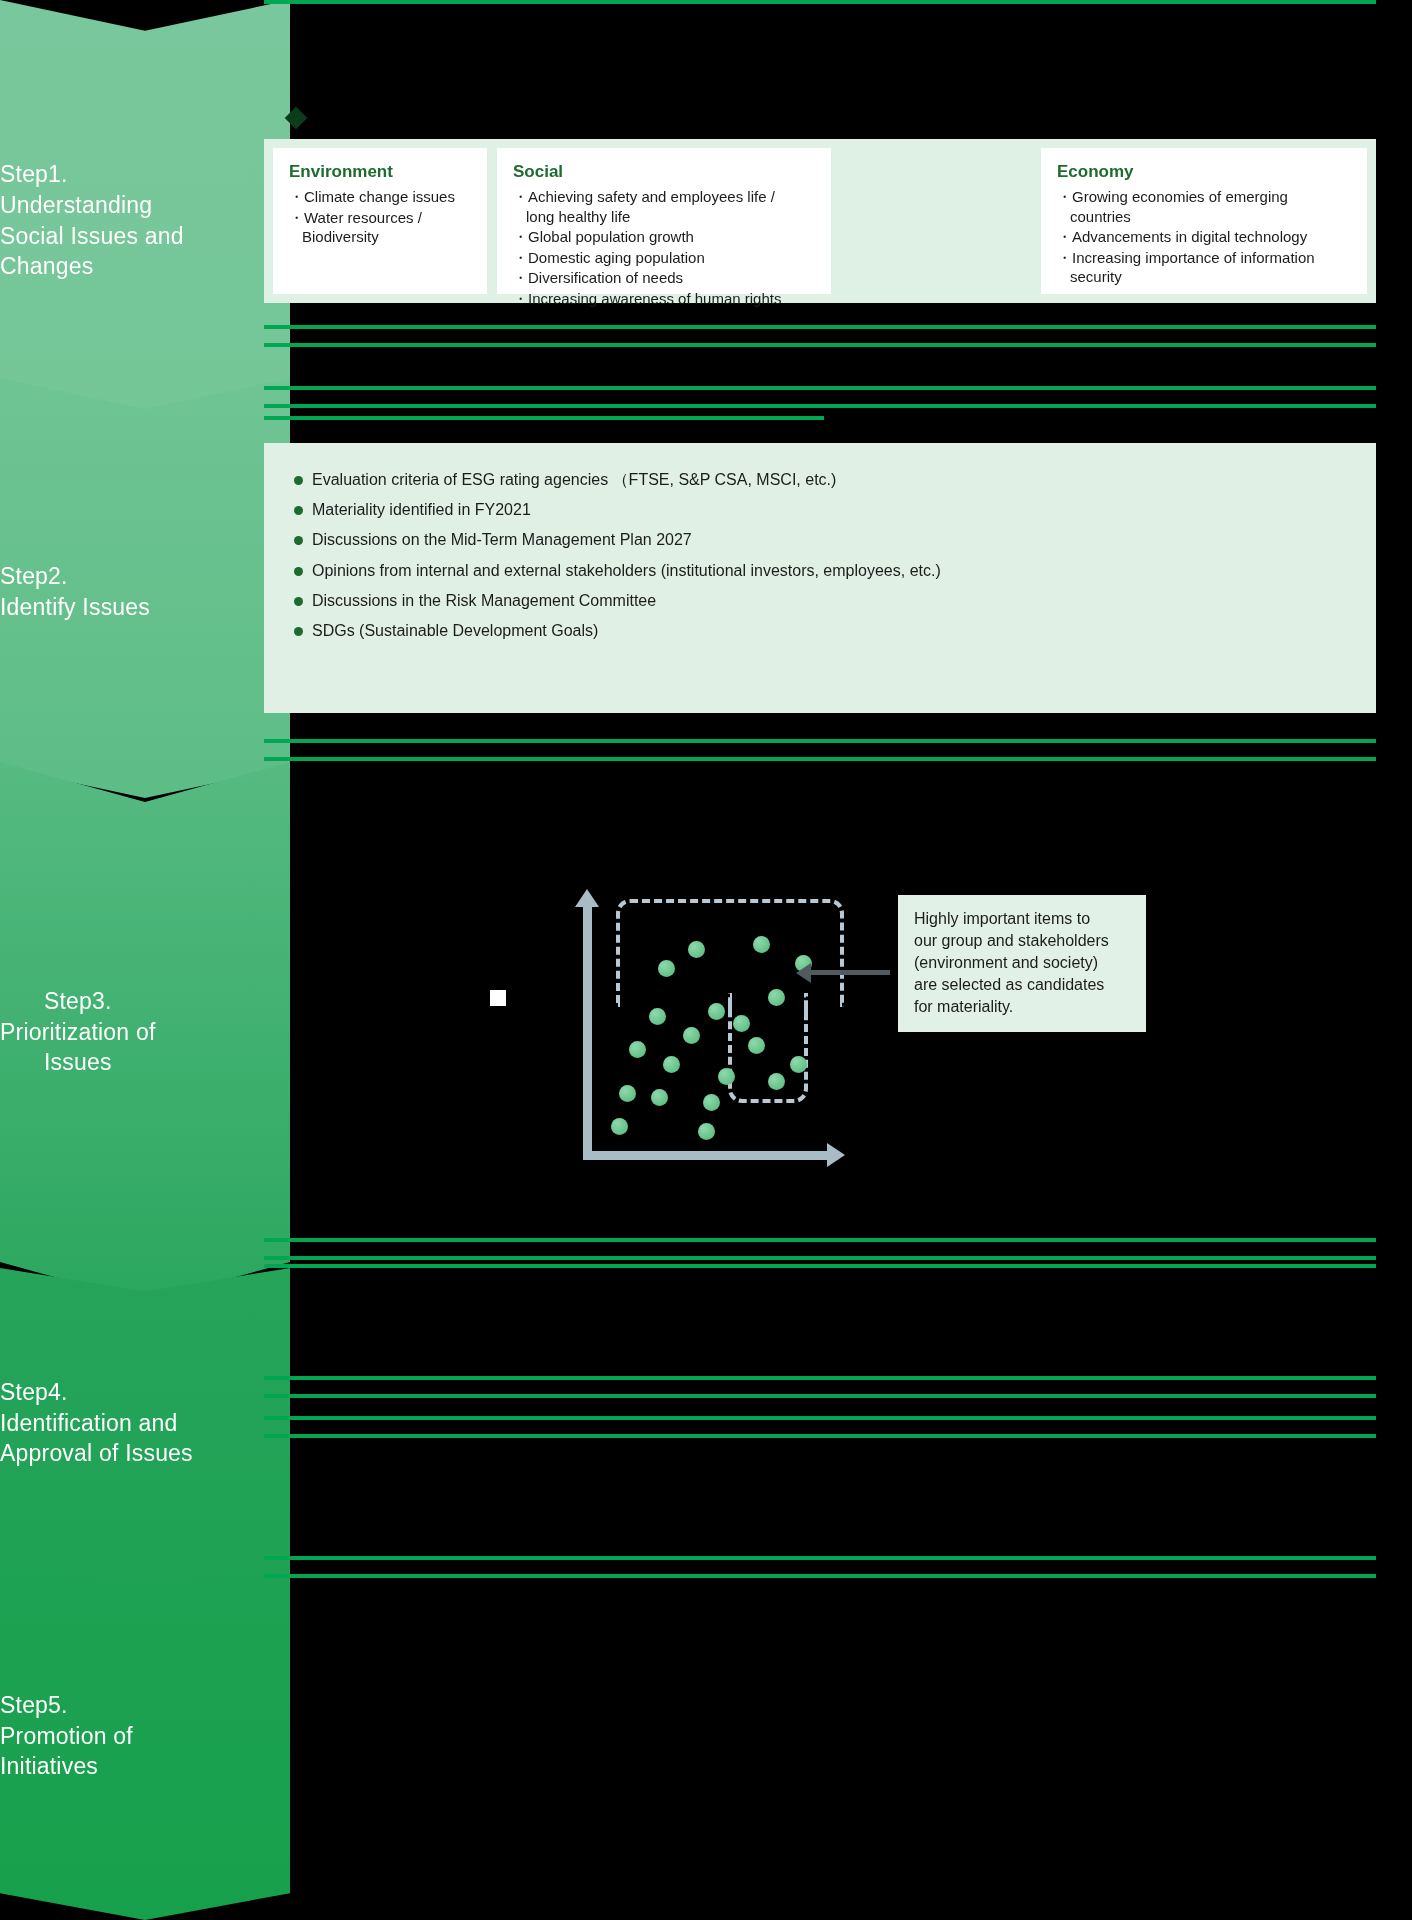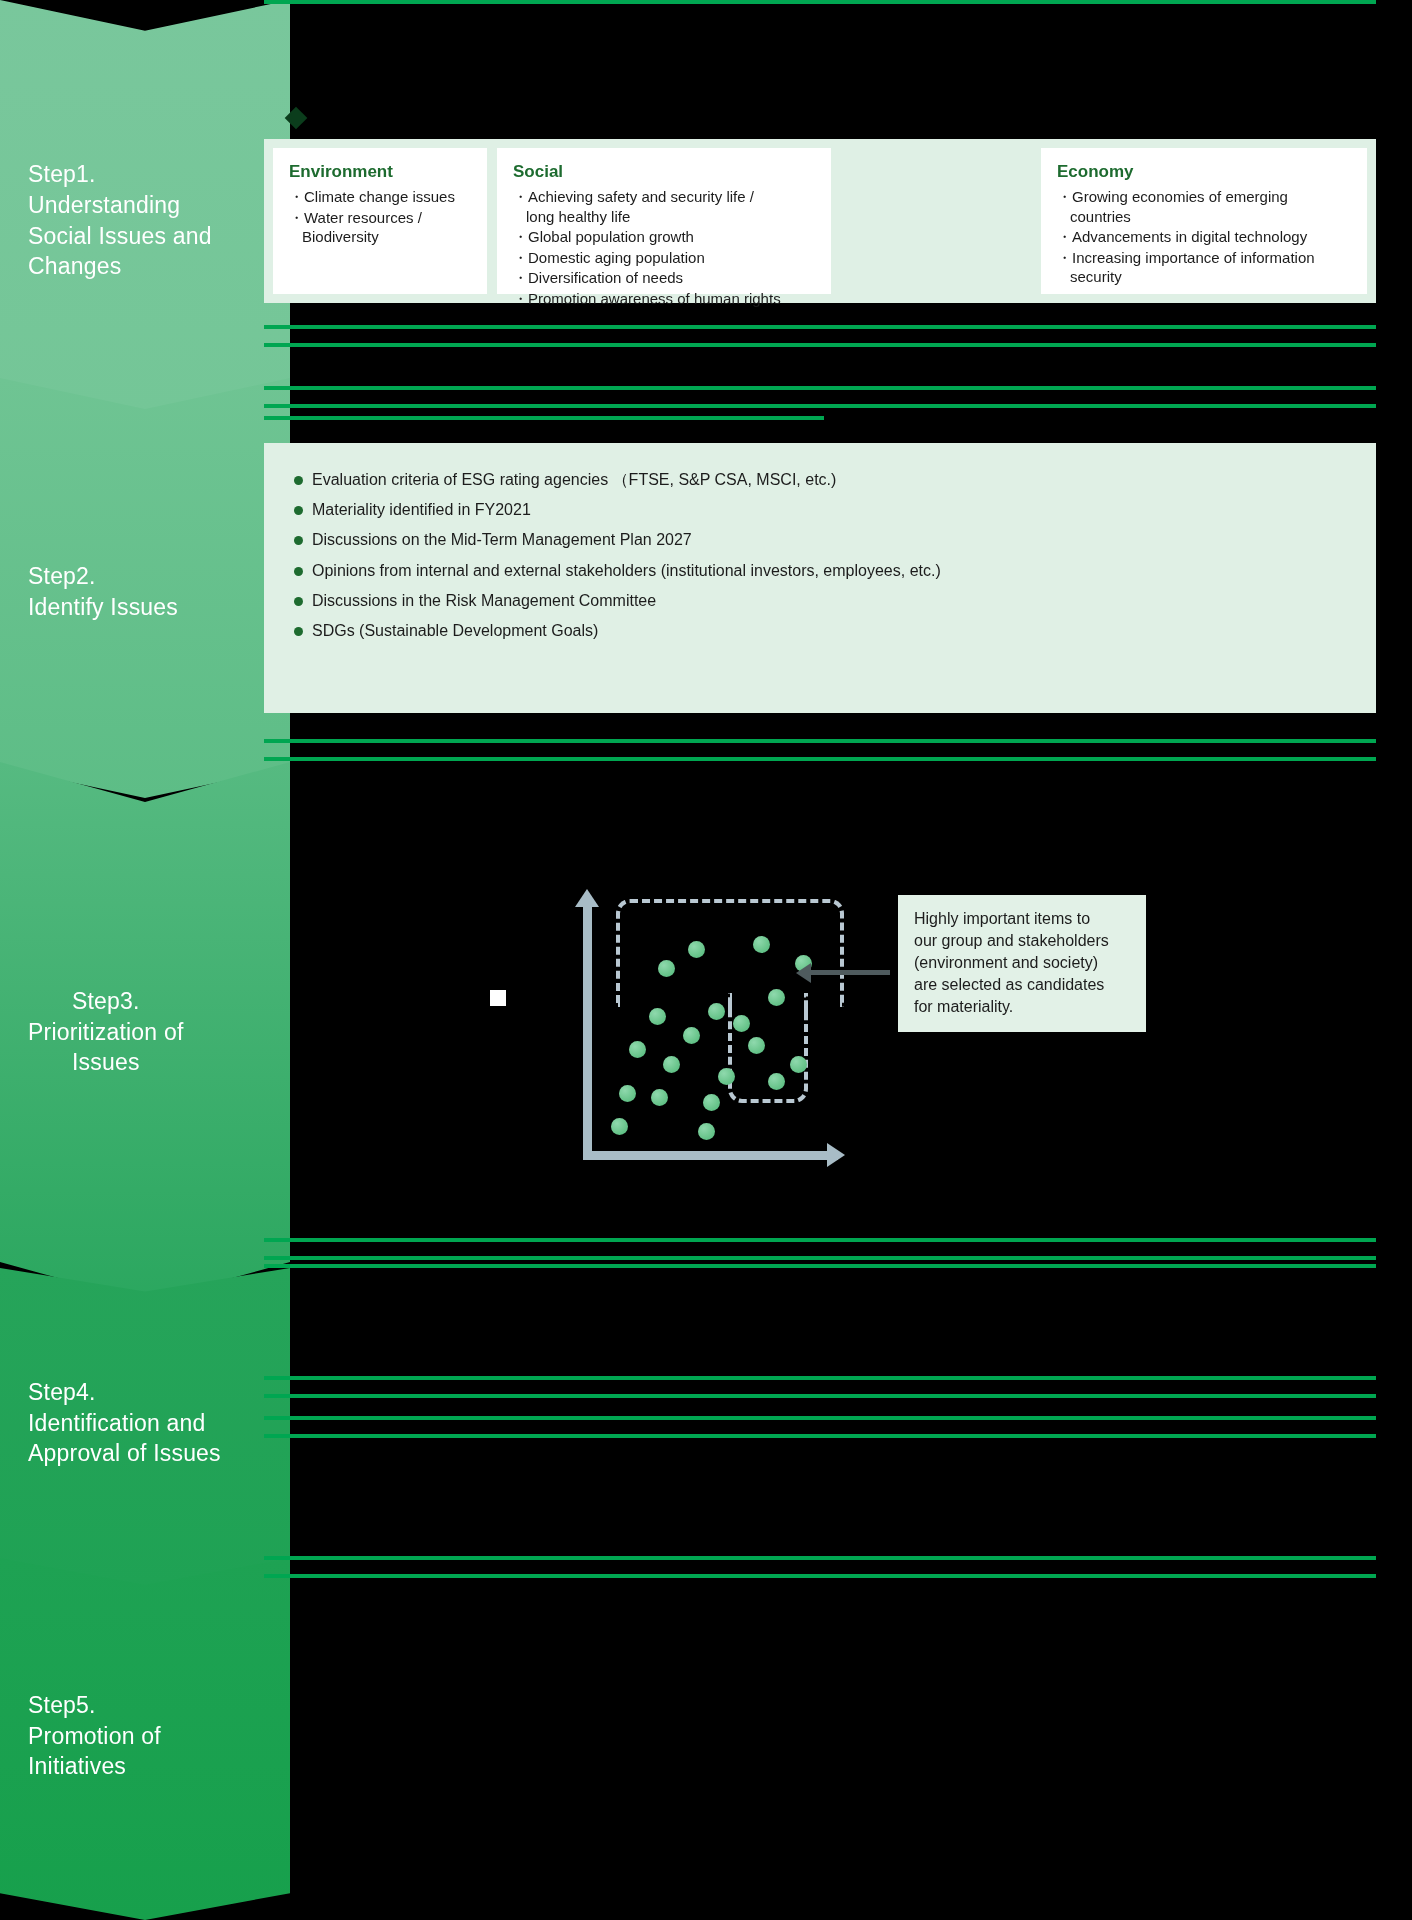--- a/index.html
+++ b/index.html
@@ -11,21 +11,20 @@
   }
 
   
   #step-rail{ position:absolute; left:0; top:0; width:290px; height:1920px; }
   .step-shape{
     position:absolute; left:0; width:290px;
     color:#ffffff;
     display:flex; align-items:center;
   }
   .step-label{
-    padding-left:28px;
     font-size:23px;
     line-height:1.34;
     font-weight:400;
     letter-spacing:.2px;
     white-space:pre-line;
   }
 
   .chev{
     -webkit-clip-path: polygon(0 0, 50% 7.4%, 100% 0, 100% 92.6%, 50% 100%, 0 92.6%);
     clip-path: polygon(0 0, 50% 7.4%, 100% 0, 100% 92.6%, 50% 100%, 0 92.6%);
@@ -213,26 +212,26 @@
       <ul class="cat-list">
         <li>Climate change issues</li>
         <li>Water resources /
 Biodiversity</li>
       </ul>
     </div>
 
     <div class="cat-box" id="box-soc">
       <div class="cat-title">Social</div>
       <ul class="cat-list">
-        <li>Achieving safety and security life /
+        <li>Achieving safety and employees life /
 long healthy life</li>
         <li>Global population growth</li>
         <li>Domestic aging population</li>
         <li>Diversification of needs</li>
-        <li>Promotion awareness of human rights</li>
+        <li>Increasing awareness of human rights</li>
       </ul>
     </div>
 
     <div class="cat-box" id="box-eco">
       <div class="cat-title">Economy</div>
       <ul class="cat-list">
         <li>Growing economies of emerging countries</li>
         <li>Advancements in digital technology</li>
         <li>Increasing importance of information
 security</li>

